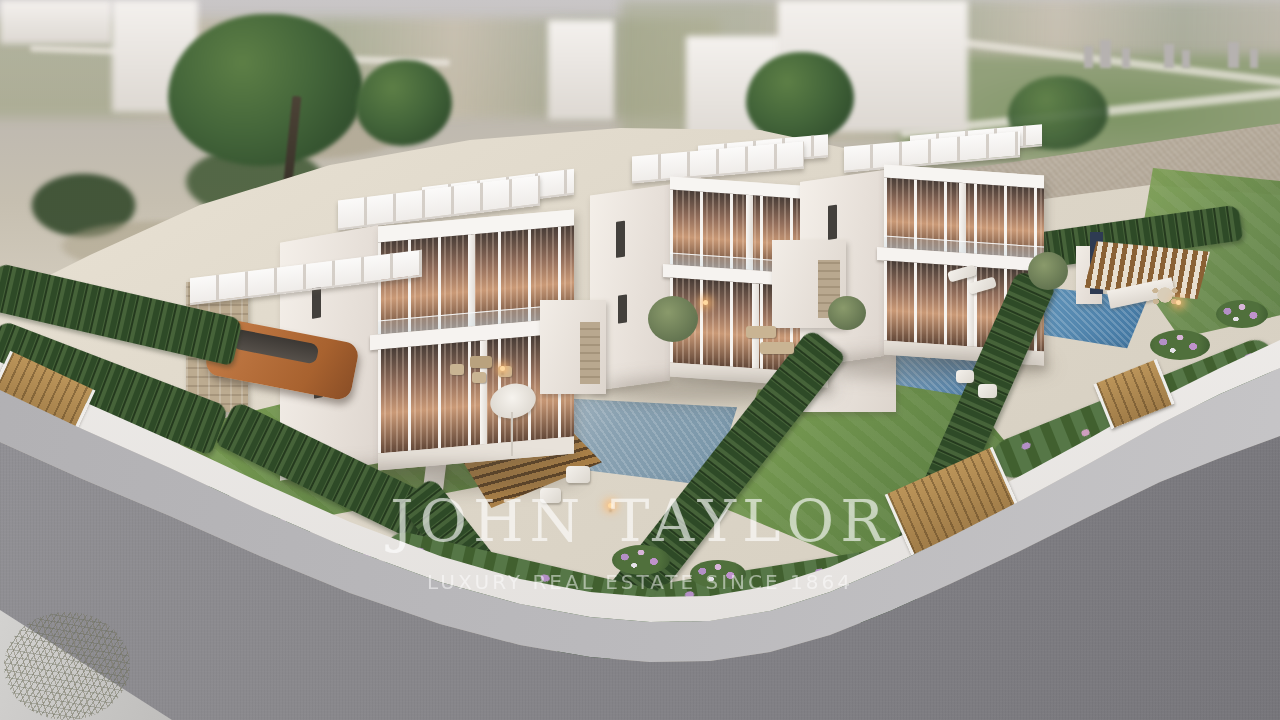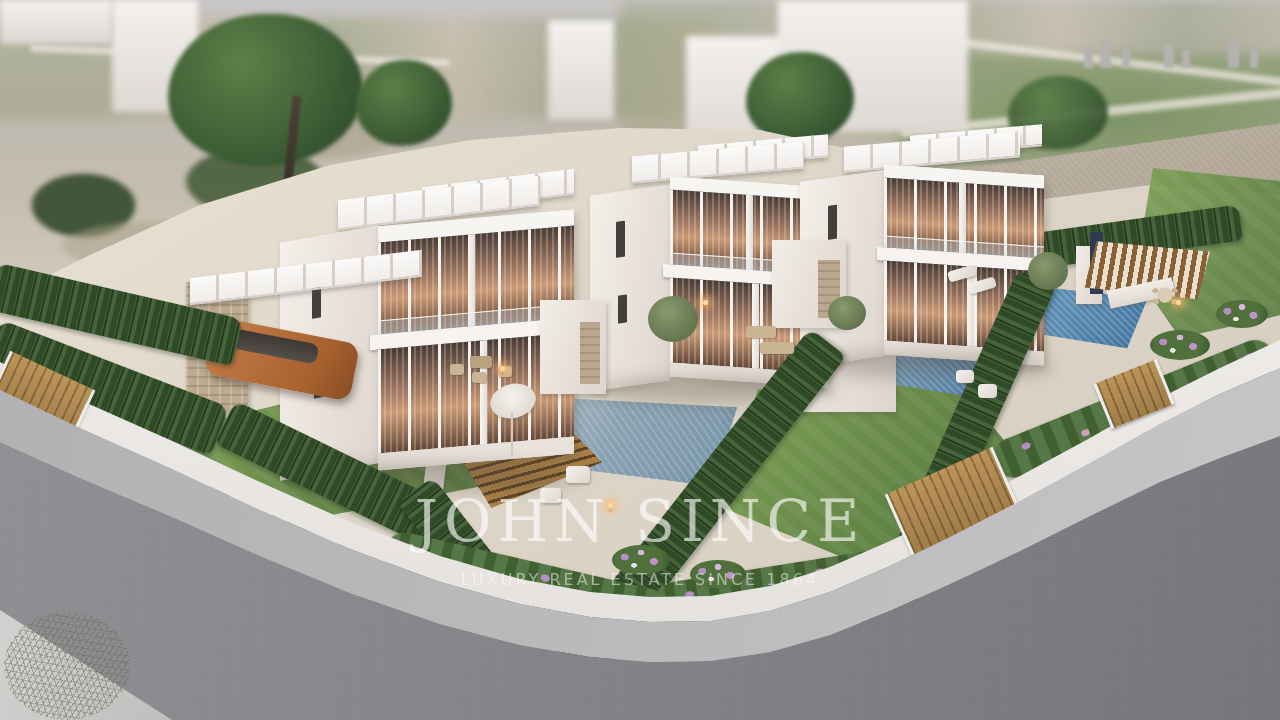--- a/index.html
+++ b/index.html
@@ -103,21 +103,21 @@
      repeating-linear-gradient(0deg,#bcab90 0 7px,#a6957c 7px 9px);
      box-shadow:2px 3px 5px rgba(90,80,65,.35);}
   .whitebox{background:linear-gradient(110deg,#f2ede7,#ddd5cd);box-shadow:2px 3px 5px rgba(90,82,72,.3);}
   .pouf{background:linear-gradient(135deg,#f4f1ec,#dcd7cf);border-radius:4px;box-shadow:1px 2px 2px rgba(90,82,72,.35);}
   .lamp{width:5px;height:5px;border-radius:50%;background:#ffd9a0;
      box-shadow:0 0 9px 4px rgba(255,186,110,.85), 0 5px 2px -1px rgba(80,70,58,.4);}
   .chair{background:#c9b493;border-radius:3px;box-shadow:1px 1px 1px rgba(90,80,65,.4);}
   
   .wm{left:0;right:0;text-align:center;color:rgba(255,255,255,.54);user-select:none;}
   .wm-brand{top:492px;font-family:"DejaVu Serif","Liberation Serif",serif;font-size:58px;line-height:1;letter-spacing:6px;font-weight:400;text-shadow:0 0 1px rgba(255,255,255,.2);}
-  .wm-tag{top:570px;font-size:16px;letter-spacing:3px;color:rgba(255,255,255,.5);}
+  .wm-tag{top:570px;font-size:20px;letter-spacing:3px;color:rgba(255,255,255,.5);}
 </style>
 </head>
 <body>
 
 <div id="stage">
 
   <div class="abs streaks" style="left:-20px;top:18px;width:740px;height:100px;"></div>
   <div class="abs streaks" style="left:620px;top:0;width:680px;height:140px;opacity:.9;"></div>
   <div class="abs" style="left:900px;top:55px;width:400px;height:110px;background:radial-gradient(60% 60% at 55% 55%,#7d9464,#92a07a 80%);filter:blur(6px);"></div>
   <div class="abs farpath" style="left:940px;top:58px;width:360px;height:8px;transform:rotate(7deg);"></div>
@@ -302,16 +302,16 @@
 
   <div class="abs wallband"></div>
   <div class="abs gate" style="left:-6px;top:368px;width:88px;height:56px;transform:rotate(25deg);"></div>
   <div class="abs gate" style="left:893px;top:468px;width:112px;height:66px;transform:rotate(-24deg);"></div>
   <div class="abs gate" style="left:1100px;top:370px;width:62px;height:48px;transform:rotate(-22deg);"></div>
   <div class="abs sidewalk"></div>
   <div class="abs road"></div>
   <div class="abs cornerwalk" style="left:0;top:610px;width:172px;height:110px;"></div>
   <div class="abs dryshrub" style="left:4px;top:612px;width:126px;height:108px;"></div>
 
-  <div class="abs wm wm-brand">JOHN SINCE</div>
+  <div class="abs wm wm-brand">JOHN TAYLOR</div>
   <div class="abs wm wm-tag">LUXURY REAL ESTATE SINCE 1864</div>
 
 </div>
 
 </body></html>

